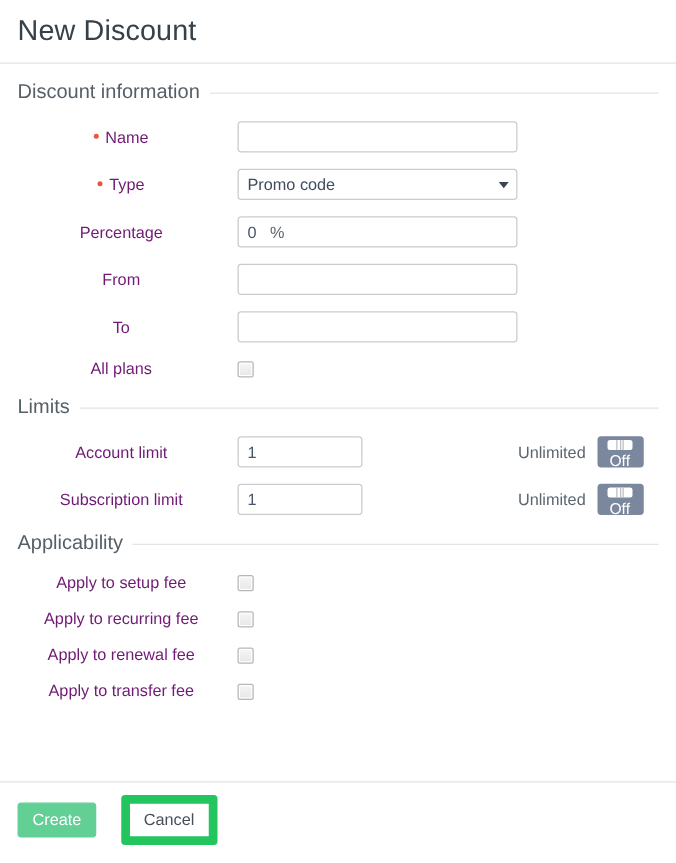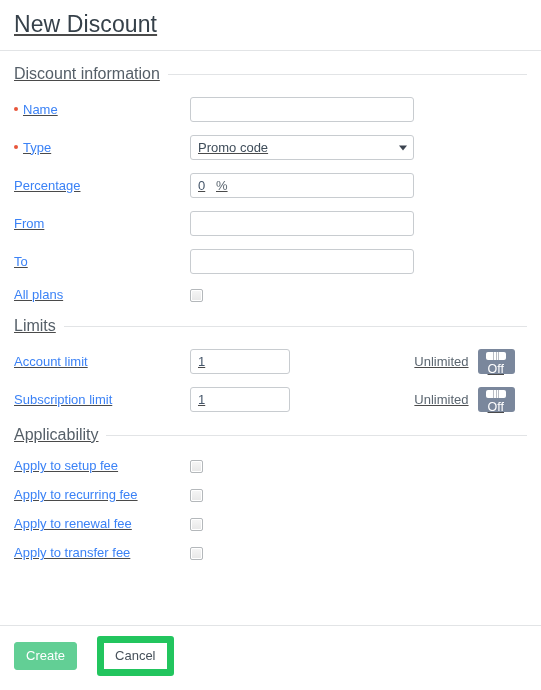--- a/index.html
+++ b/index.html
@@ -14,21 +14,20 @@
     font-size: 13px;
     color: #4a4a4a;
     overflow: hidden;
   }
 
   .page {
     position: relative;
     width: 541px;
     height: 690px;
     box-sizing: border-box;
-    text-decoration: underline;
   }
 
   
   .page-header {
     padding: 10px 14px 12px 14px;
     border-bottom: 1px solid #e2e4e6;
   }
   .page-title {
     font-size: 23px;
     font-weight: 400;
@@ -65,25 +64,25 @@
 
   
   .form-row {
     display: flex;
     align-items: center;
     margin-top: 13px;
   }
 
   .row-label {
     width: 176px;
-    text-align: left;
+    text-align: center;
     padding-right: 10px;
     box-sizing: border-box;
     font-size: 13px;
-    color: #3b82f6;
+    color: #701a75;
     line-height: 16px;
     white-space: nowrap;
   }
   .req-dot {
     display: inline-block;
     width: 4px;
     height: 4px;
     border-radius: 50%;
     background: #e8553a;
     vertical-align: middle;

